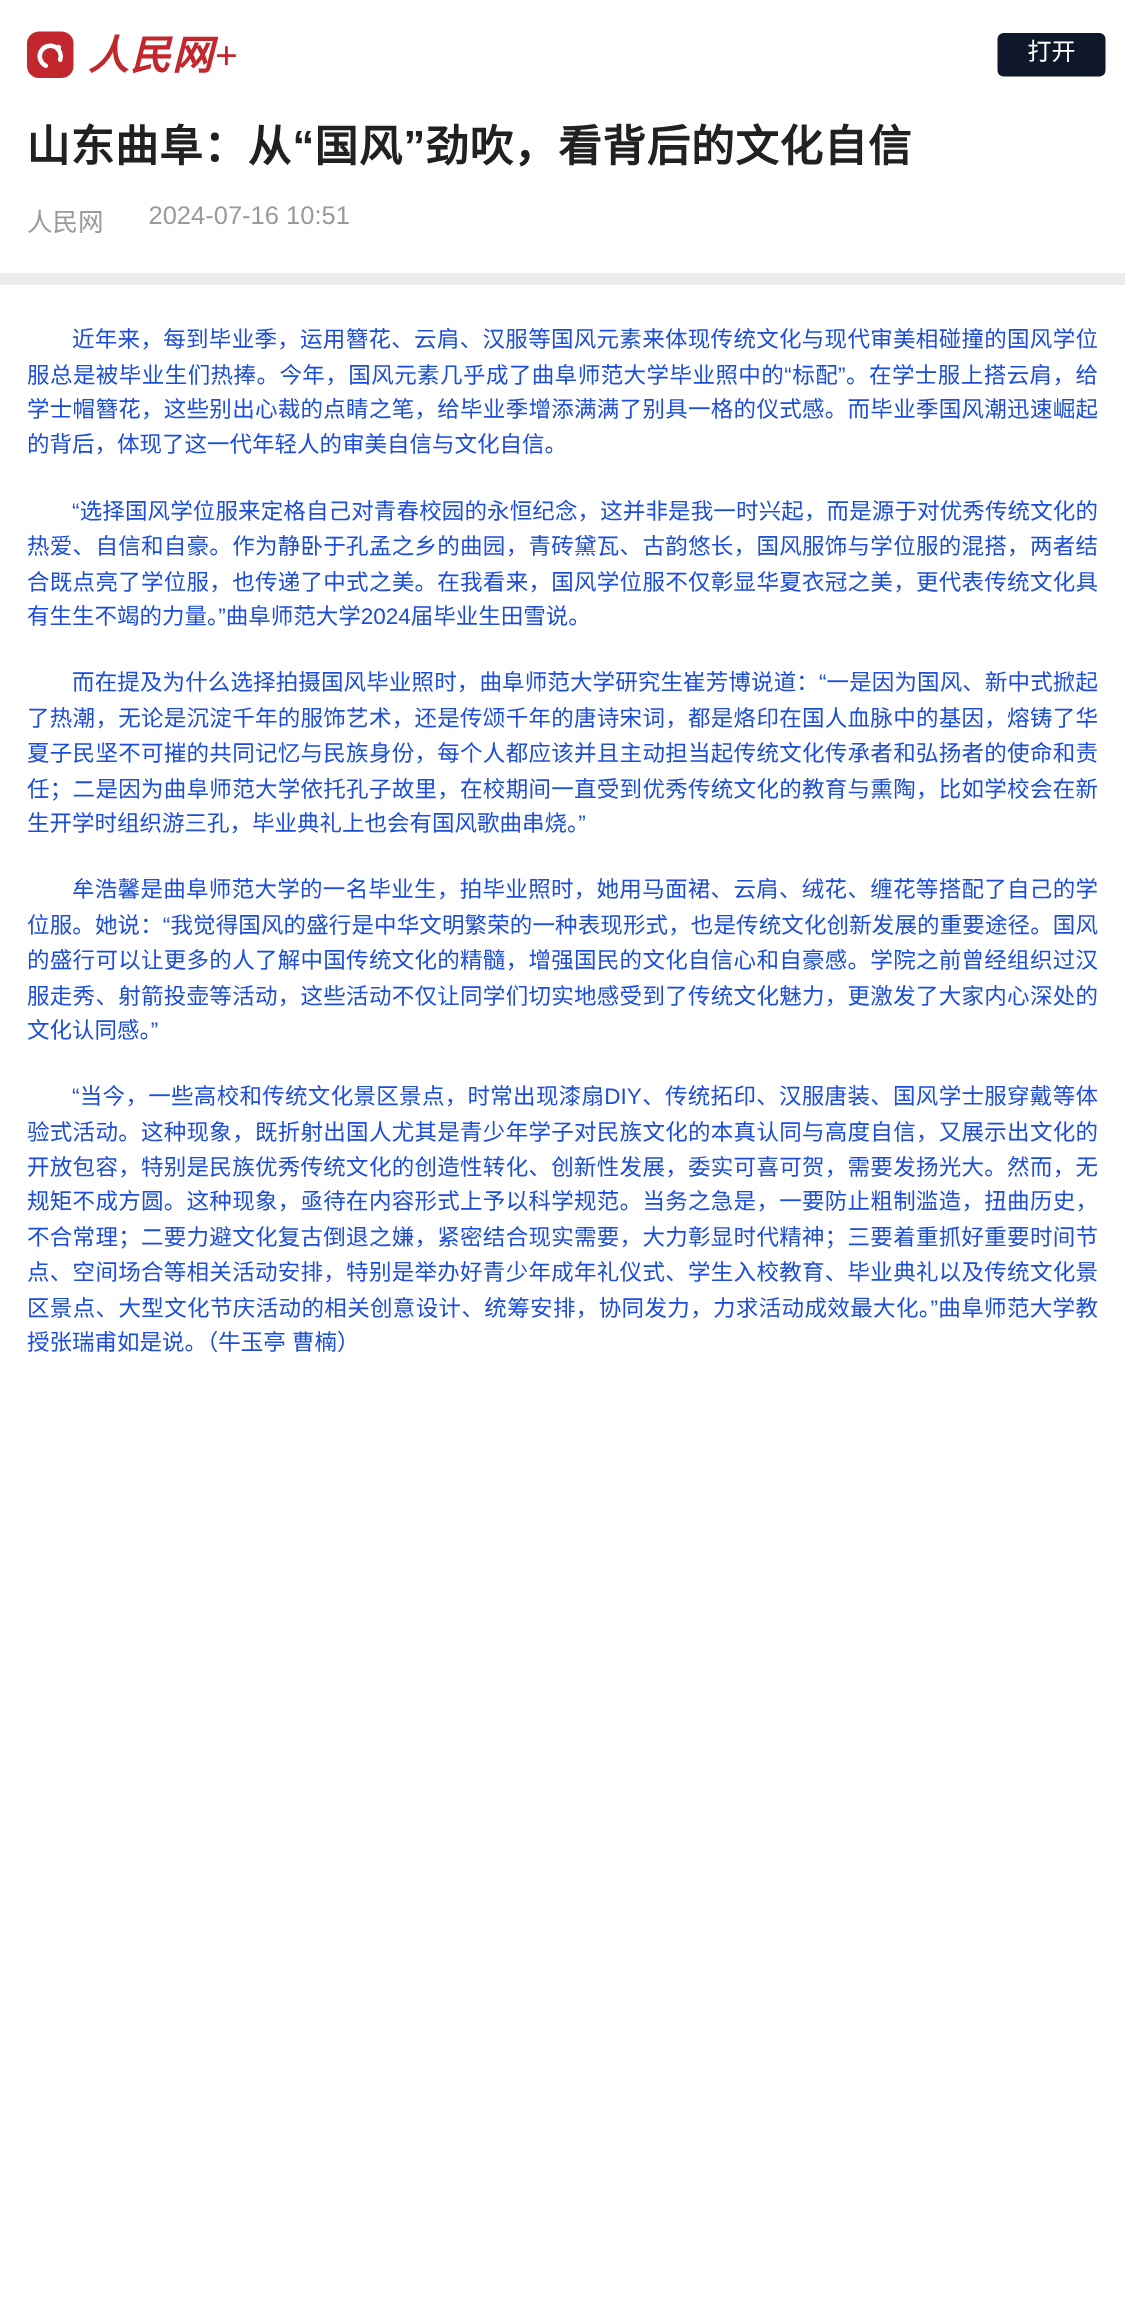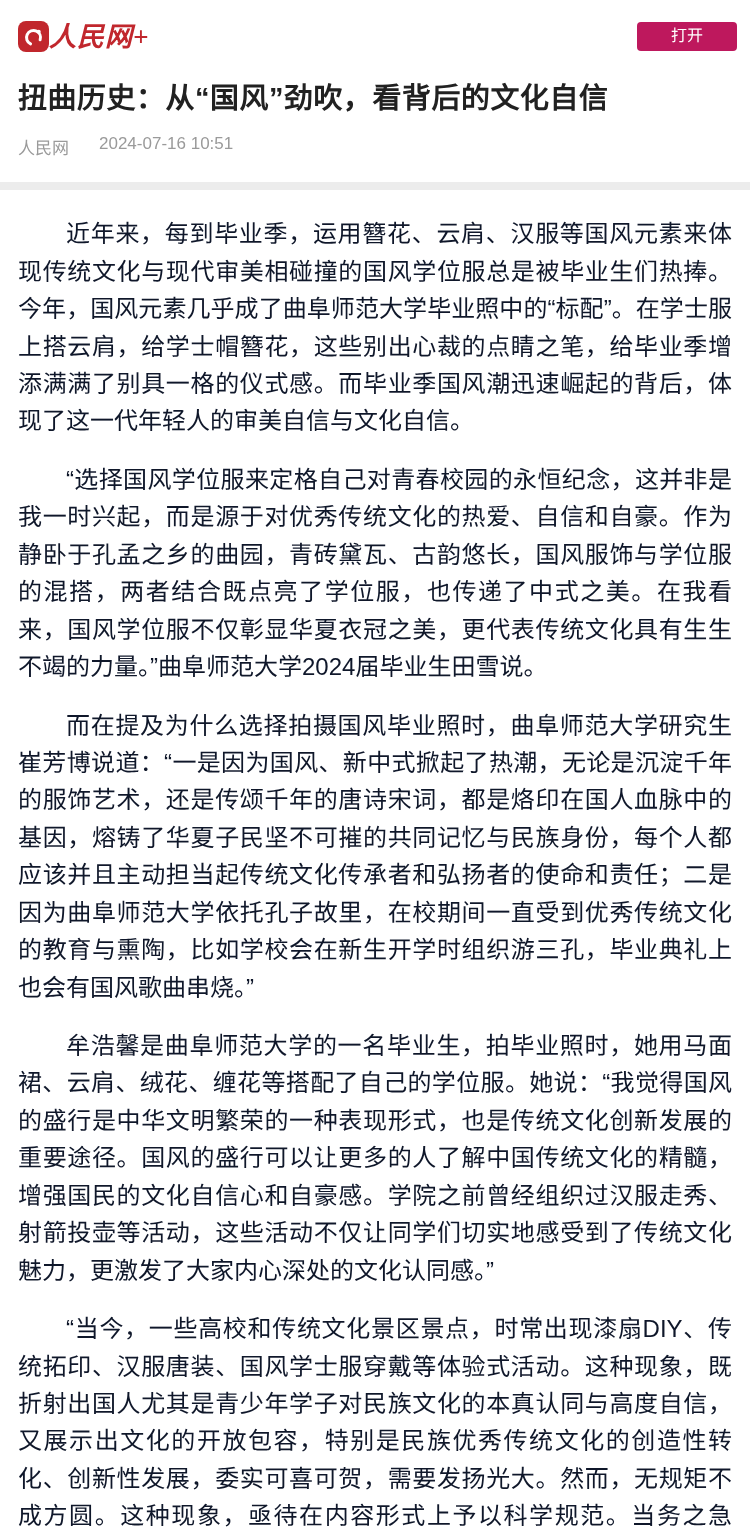--- a/index.html
+++ b/index.html
@@ -14,47 +14,47 @@
   .page { width: 750px; min-height: 1535px; background: #fff; overflow: hidden; }
 
   
   .topbar {
     display: flex;
     justify-content: space-between;
     align-items: center;
     padding: 20px 13px 0 18px;
     height: 52px;
   }
-  .brand { display: flex; align-items: center; cursor: pointer; }
+  .brand { display: flex; align-items: center; gap: 10px; cursor: pointer; }
   .logo-square {
     width: 31px; height: 31px;
     background: #c1272d;
     border-radius: 8px;
     display: flex; align-items: center; justify-content: center;
     flex: 0 0 auto;
   }
   .logo-square svg { width: 25px; height: 25px; display: block; }
   .brand-name {
     color: #c1272d;
     font-family: "Liberation Serif", "DejaVu Serif", serif;
     font-style: italic;
     font-weight: bold;
     font-size: 27px;
     letter-spacing: 1px;
     line-height: 1;
     padding-top: 2px;
   }
   .open-btn {
     border: none;
-    background: #be185d;
+    background: #0f172a;
     color: #ffffff;
     font-size: 16px;
     line-height: 1;
     padding: 6px 0 7px;
-    width: 100px;
+    width: 72px;
     height: 29px;
     border-radius: 4px;
     cursor: pointer;
     font-family: inherit;
   }
 
   
   .title {
     margin: 27px 18px 0;
     font-size: 29px;
@@ -75,23 +75,23 @@
   .divider {
     margin-top: 23px;
     height: 8px;
     width: 100%;
     background: #ececec;
   }
 
   
   .content { padding: 25px 18px 34px; }
   .content p {
-    font-size: 24px;
+    font-size: 15px;
     line-height: 1.56;
-    color: #0f172a;
+    color: #1d4ed8;
     text-align: justify;
     text-indent: 2em;
     margin-bottom: 21px;
     word-break: break-all;
   }
   .content p:last-child { margin-bottom: 0; }
 </style>
 </head>
 <body>
 
@@ -103,21 +103,21 @@
         <svg viewBox="0 0 100 100" aria-hidden="true">
           <circle cx="50" cy="54" r="28" fill="none" stroke="#ffffff" stroke-width="12" stroke-dasharray="128 48" stroke-linecap="round" transform="rotate(115 50 54)"></circle>
           <circle cx="71" cy="31" r="8" fill="#ffffff"></circle>
         </svg>
       </span>
       <span class="brand-name">人民网+</span>
     </div>
     <button class="open-btn">打开</button>
   </header>
 
-  <h1 class="title">扭曲历史：从“国风”劲吹，看背后的文化自信</h1>
+  <h1 class="title">山东曲阜：从“国风”劲吹，看背后的文化自信</h1>
 
   <div class="byline">
     <span>人民网</span>
     <span class="dt">2024-07-16 10:51</span>
   </div>
 
   <div class="divider"></div>
 
   <main class="content">
     <p>近年来，每到毕业季，运用簪花、云肩、汉服等国风元素来体现传统文化与现代审美相碰撞的国风学位服总是被毕业生们热捧。今年，国风元素几乎成了曲阜师范大学毕业照中的“标配”。在学士服上搭云肩，给学士帽簪花，这些别出心裁的点睛之笔，给毕业季增添满满了别具一格的仪式感。而毕业季国风潮迅速崛起的背后，体现了这一代年轻人的审美自信与文化自信。</p>

